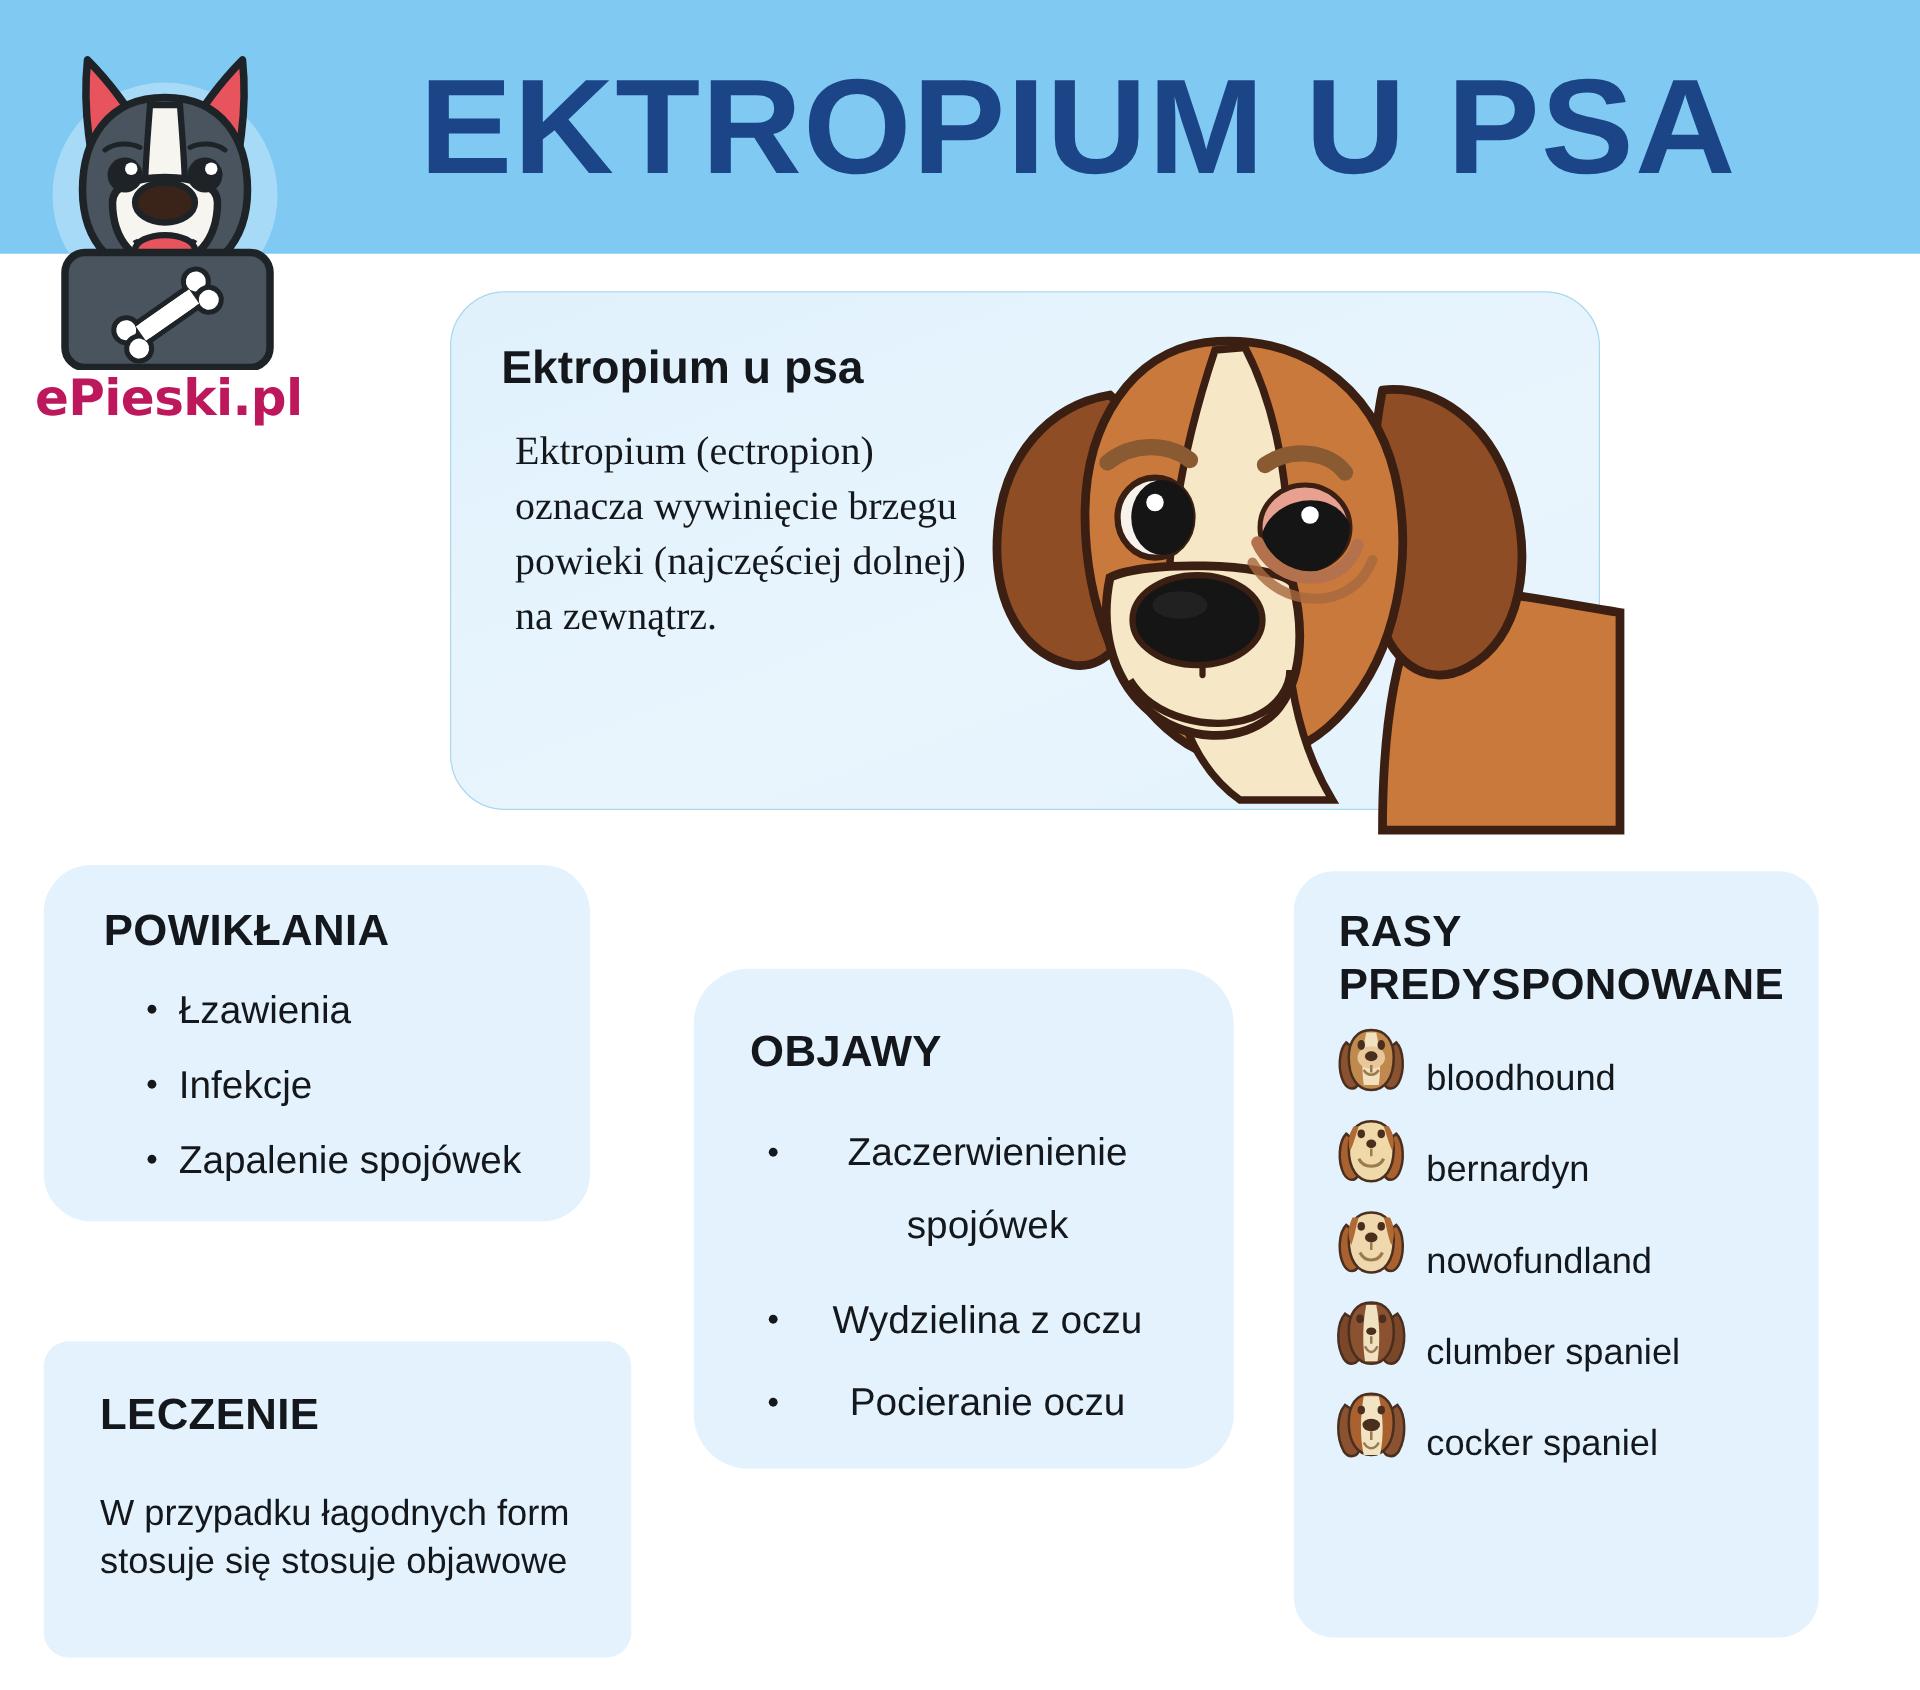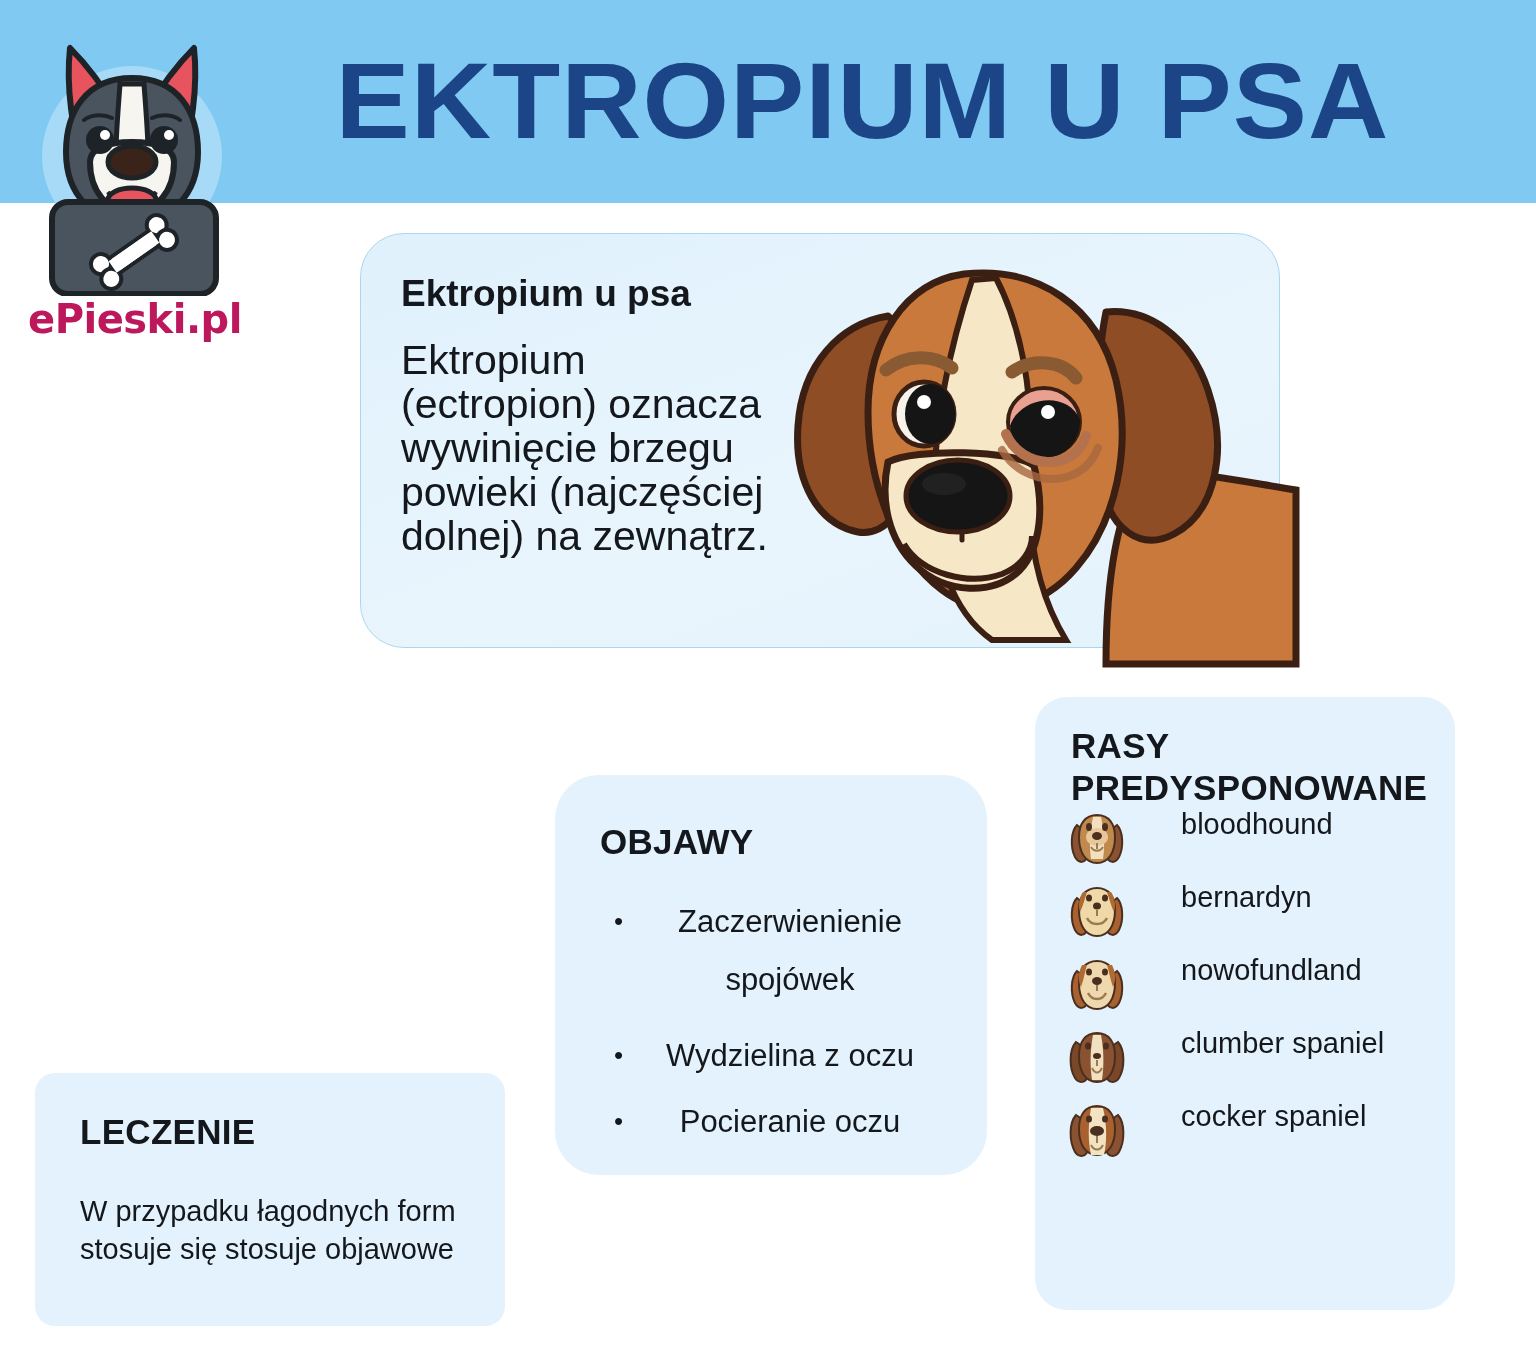--- a/index.html
+++ b/index.html
@@ -91,23 +91,24 @@
   }
   .hero-heading {
     color: #14181C;
     font-weight: bold;
     font-size: 37px;
     line-height: 44px;
     margin: 0 0 22px 0;
   }
   .hero-body {
     color: #14181C;
-    font-size: 41px;
+    font-size: 32px;
     line-height: 44px;
-    margin: 0;
+    margin: 11px;
+    font-family: Liberation Serif, serif;
   }
   .hero-dog {
     position: absolute;
     left: 415px;
     top: 10px;
     width: 520px;
     height: 420px;
     overflow: visible;
   }
 
@@ -197,23 +198,22 @@
 
   
   .breed-list {
     position: absolute;
     left: 30px;
     top: 110px;
     width: 380px;
   }
   .breed-row {
     display: flex;
-    align-items: flex-start;
+    align-items: flex-end;
     height: 73px;
-    gap: 40px;
   }
   .breed-icon {
     width: 64px;
     height: 64px;
     flex: 0 0 64px;
     margin-right: 12px;
   }
   .breed-label {
     font-size: 29px;
     color: #14181C;
@@ -304,20 +304,28 @@
       <path d="M234 182 C244 152 292 146 304 176 C304 200 286 214 266 214 C248 214 236 202 234 182 Z" fill="#151515"></path>
       <circle cx="272" cy="168" r="7" fill="#FFFFFF"></circle>
 
       <path d="M230 190 C246 226 298 228 310 192" stroke="#B4714D" stroke-width="10" fill="none" stroke-linecap="round"></path>
       <path d="M226 206 C248 244 306 246 322 204" stroke="#A8683F" stroke-width="8" fill="none" stroke-linecap="round" opacity="0.8"></path>
 
       <path d="M236 128 C256 114 286 116 300 134" stroke="#8A5A33" stroke-width="13" fill="none" stroke-linecap="round"></path>
     </svg>
   </div>
 
+  <div class="card complications">
+    <h3 class="section-title">POWIKŁANIA</h3>
+    <ul class="bullets">
+      <li>Łzawienia</li>
+      <li>Infekcje</li>
+      <li>Zapalenie spojówek</li>
+    </ul>
+  </div>
 
   <div class="card treatment">
     <h3 class="section-title">LECZENIE</h3>
     <p class="treatment-body">W przypadku łagodnych form stosuje się stosuje objawowe</p>
   </div>
 
   <div class="card symptoms">
     <h3 class="section-title">OBJAWY</h3>
     <ul class="bullets">
       <li class="wrap">Zaczerwienienie spojówek</li>

